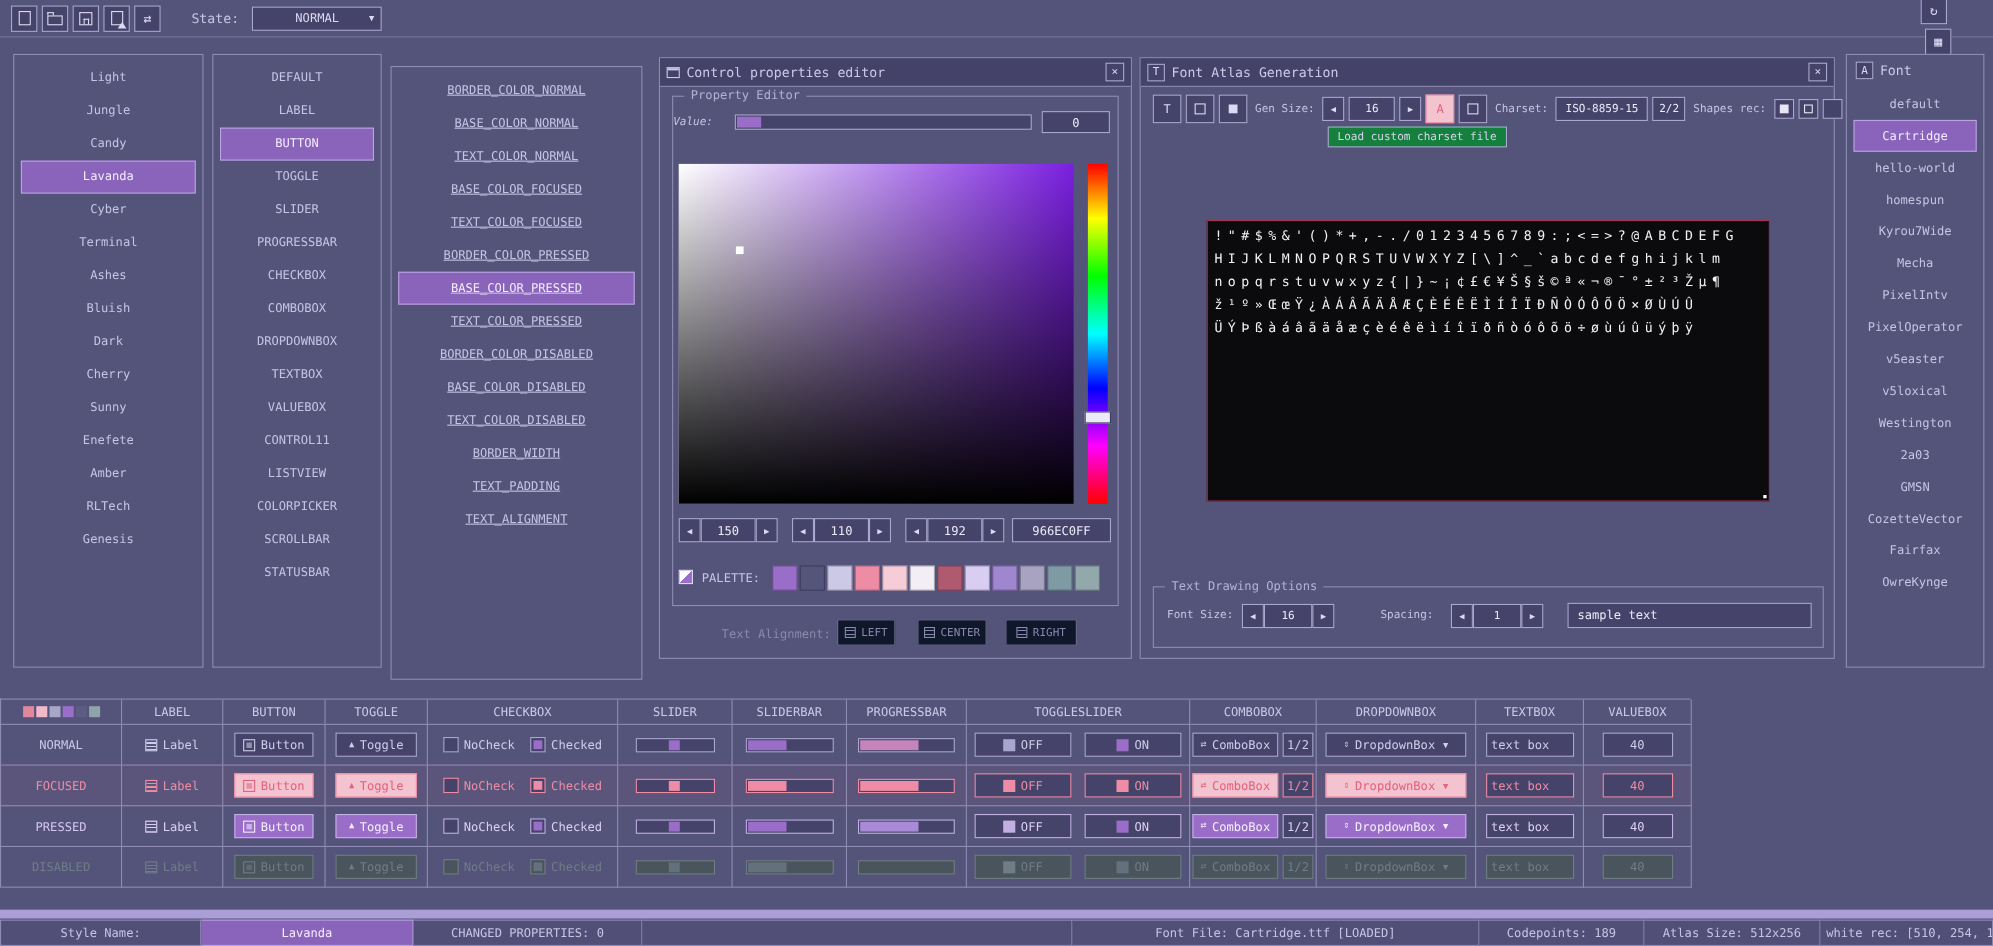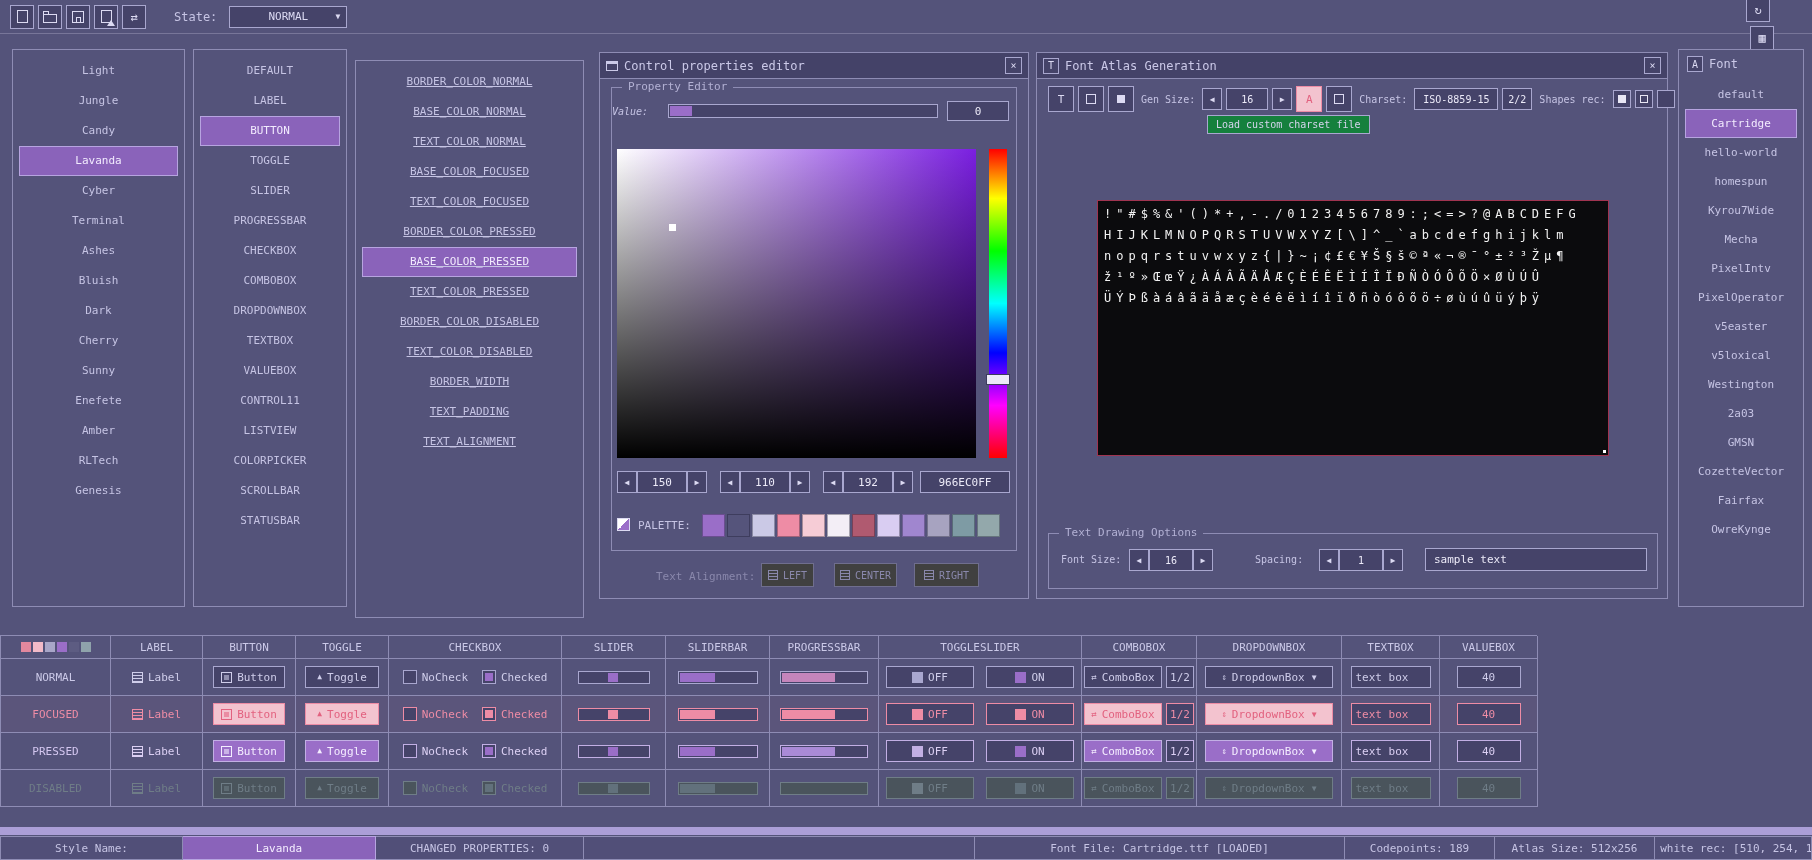--- a/index.html
+++ b/index.html
@@ -81,21 +81,21 @@
   .spbtn{width:20px;height:22px;box-sizing:border-box;border:1px solid #a9a7cf;background:#454369;color:#dcdaf2;
          font-size:8px;display:flex;align-items:center;justify-content:center;flex:0 0 auto;}
   .spval{width:50px;height:22px;}
   .hex-box{position:absolute;left:320px;top:418px;width:90px;height:22px;}
   .pal-icon{position:absolute;left:17px;top:465px;width:13px;height:13px;box-sizing:border-box;
             border:1px solid #dcdaf2;background:linear-gradient(135deg,#fff 0 50%,#9a6ec8 50% 100%);}
   .pal-label{position:absolute;left:38px;top:466px;font-size:11px;}
   .pal-swatches{position:absolute;left:102px;top:461px;display:flex;gap:2px;}
   .swatch{width:23px;height:23px;box-sizing:border-box;border:1px solid rgba(20,20,40,0.35);}
   .align-label{position:absolute;left:56px;top:517px;font-size:11px;color:#8a88ac;}
-  .abtn{position:absolute;top:510px;height:24px;box-sizing:border-box;border:1px solid #6f6e8e;background:#404040;
+  .abtn{position:absolute;top:510px;height:24px;box-sizing:border-box;border:1px solid #6f6e8e;background:#0f172a;
         color:#8a88ac;font-size:10px;display:flex;align-items:center;justify-content:center;gap:5px;}
   .ic-align{width:10px;height:10px;box-sizing:border-box;border:1px solid #8a88ac;
             background:linear-gradient(to bottom,transparent 0 2px,#8a88ac 2px 3px,transparent 3px 5px,#8a88ac 5px 6px,transparent 6px);}
   .ab-left{left:161px;width:53px;} .ab-center{left:234px;width:63px;} .ab-right{left:314px;width:65px;}
 
   
   .fw-toolbar{position:absolute;left:11px;top:33px;right:11px;height:26px;display:flex;align-items:center;gap:4px;}
   .fwbtn{width:26px;height:26px;box-sizing:border-box;border:1px solid #a9a7cf;background:#454369;color:#dcdaf2;
          display:flex;align-items:center;justify-content:center;font-size:11px;flex:0 0 auto;position:relative;}
   .fwbtn.pink{background:#f3c3cf;border-color:#ee8ca5;color:#e2617f;}
@@ -263,20 +263,21 @@
 
     <div class="item"><span>BORDER_COLOR_NORMAL</span></div>
         <div class="item"><span>BASE_COLOR_NORMAL</span></div>
         <div class="item"><span>TEXT_COLOR_NORMAL</span></div>
         <div class="item"><span>BASE_COLOR_FOCUSED</span></div>
         <div class="item"><span>TEXT_COLOR_FOCUSED</span></div>
         <div class="item"><span>BORDER_COLOR_PRESSED</span></div>
         <div class="item selected"><span>BASE_COLOR_PRESSED</span></div>
         <div class="item"><span>TEXT_COLOR_PRESSED</span></div>
         <div class="item"><span>BORDER_COLOR_DISABLED</span></div>
+        <div class="item"><span>BASE_COLOR_DISABLED</span></div>
         <div class="item"><span>TEXT_COLOR_DISABLED</span></div>
         <div class="item"><span>BORDER_WIDTH</span></div>
         <div class="item"><span>TEXT_PADDING</span></div>
         <div class="item"><span>TEXT_ALIGNMENT</span></div>
       </div>
   </div>
 
   <div class="window editor-win">
     <div class="titlebar">
       <span class="ic-win"></span>

